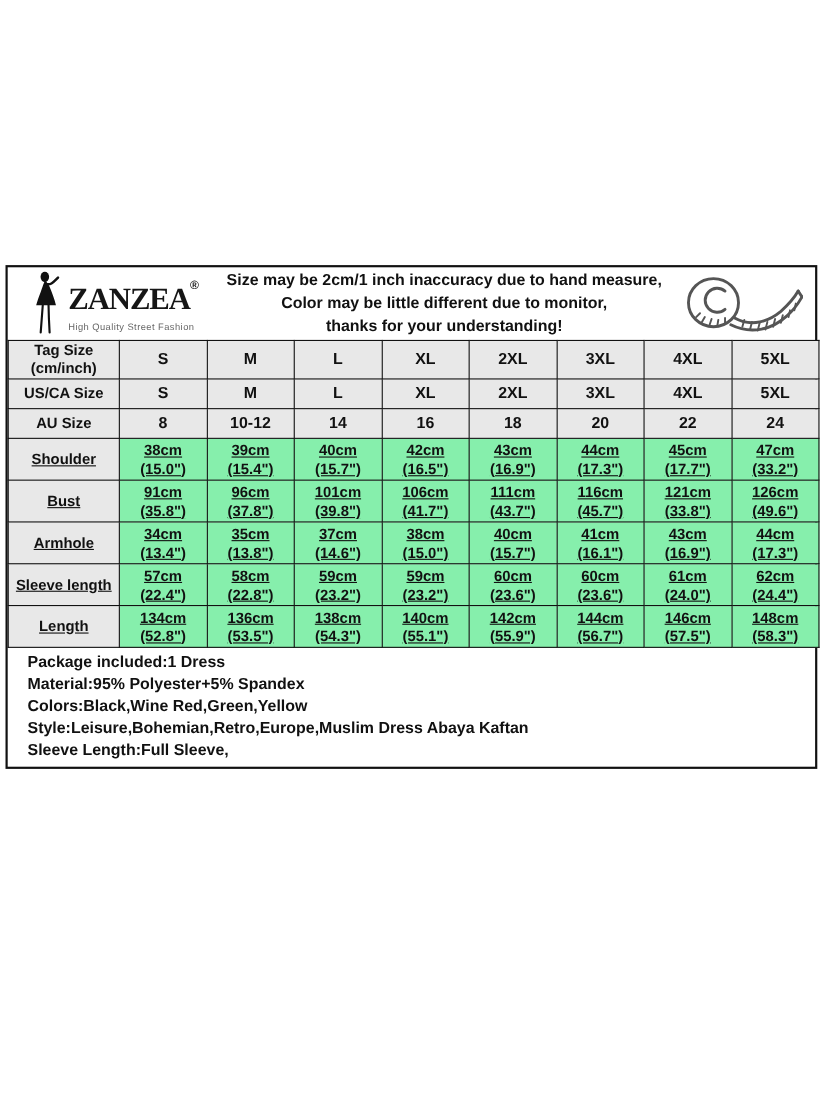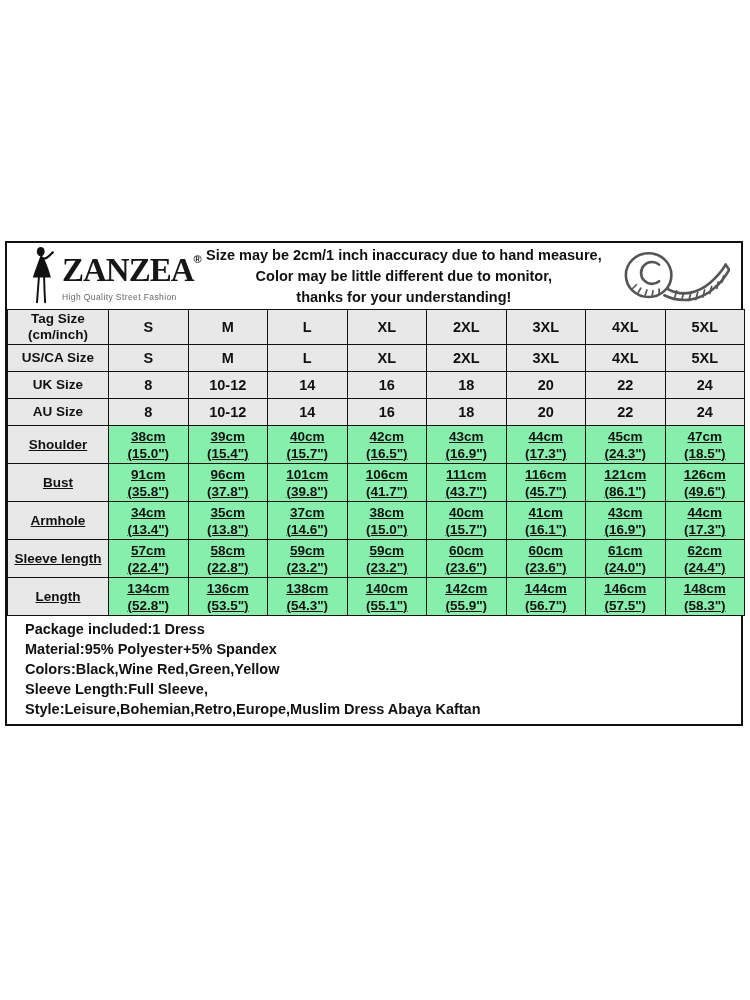--- a/index.html
+++ b/index.html
@@ -12,21 +12,21 @@
     position:absolute;left:5px;top:241px;width:738px;
     border:2px solid #111;background:#fff;box-sizing:border-box;
   }
   
   .header-row{display:flex;align-items:center;height:66px;overflow:hidden;}
   .logo{display:flex;align-items:center;gap:3px;padding-left:20px;width:175px;flex:0 0 auto;}
   .logo svg{flex:0 0 auto;}
   .logo-text{display:flex;flex-direction:column;line-height:1;margin-top:4px;}
   .brand-line{white-space:nowrap;}
   .brand{
-    font-family:"Liberation Serif",serif;font-weight:bold;font-size:33px;
+    font-family:"Liberation Serif",serif;font-weight:bold;font-size:28px;
     letter-spacing:-1px;color:#161616;
   }
   .reg{font-size:11px;font-weight:bold;vertical-align:18px;color:#161616;}
   .tagline{font-size:8.5px;color:#666;letter-spacing:.4px;margin-top:6px;white-space:nowrap;}
   .disclaimer{
     flex:1 1 auto;text-align:center;font-weight:bold;font-size:14.5px;
     line-height:21px;padding:0 4px;white-space:nowrap;
   }
   .tape-wrap{flex:0 0 auto;width:140px;display:flex;justify-content:flex-end;padding-right:16px;box-sizing:border-box;}
   
@@ -130,31 +130,20 @@
         <td class="hdr shade">S</td>
         <td class="hdr shade">M</td>
         <td class="hdr shade">L</td>
         <td class="hdr shade">XL</td>
         <td class="hdr shade">2XL</td>
         <td class="hdr shade">3XL</td>
         <td class="hdr shade">4XL</td>
         <td class="hdr shade">5XL</td>
       </tr>
       <tr class="h-s">
-        <td class="lbl shade">UK Size</td>
-        <td class="hdr shade">8</td>
-        <td class="hdr shade">10-12</td>
-        <td class="hdr shade">14</td>
-        <td class="hdr shade">16</td>
-        <td class="hdr shade">18</td>
-        <td class="hdr shade">20</td>
-        <td class="hdr shade">22</td>
-        <td class="hdr shade">24</td>
-      </tr>
-      <tr class="h-s">
         <td class="lbl shade">AU Size</td>
         <td class="hdr shade">8</td>
         <td class="hdr shade">10-12</td>
         <td class="hdr shade">14</td>
         <td class="hdr shade">16</td>
         <td class="hdr shade">18</td>
         <td class="hdr shade">20</td>
         <td class="hdr shade">22</td>
         <td class="hdr shade">24</td>
       </tr>
@@ -166,40 +155,40 @@
 (15.4")</td>
         <td class="val">40cm
 (15.7")</td>
         <td class="val">42cm
 (16.5")</td>
         <td class="val">43cm
 (16.9")</td>
         <td class="val">44cm
 (17.3")</td>
         <td class="val">45cm
-(24.3")</td>
+(17.7")</td>
         <td class="val">47cm
-(18.5")</td>
+(33.2")</td>
       </tr>
       <tr class="h-d">
         <td class="lbl shade">Bust</td>
         <td class="val">91cm
 (35.8")</td>
         <td class="val">96cm
 (37.8")</td>
         <td class="val">101cm
 (39.8")</td>
         <td class="val">106cm
 (41.7")</td>
         <td class="val">111cm
 (43.7")</td>
         <td class="val">116cm
 (45.7")</td>
         <td class="val">121cm
-(86.1")</td>
+(33.8")</td>
         <td class="val">126cm
 (49.6")</td>
       </tr>
       <tr class="h-d">
         <td class="lbl shade">Armhole</td>
         <td class="val">34cm
 (13.4")</td>
         <td class="val">35cm
 (13.8")</td>
         <td class="val">37cm
@@ -253,17 +242,17 @@
         <td class="val">148cm
 (58.3")</td>
       </tr>
     </tbody>
   </table>
 
   <div class="footer">
     <div>Package included:1 Dress</div>
     <div>Material:95% Polyester+5% Spandex</div>
     <div>Colors:Black,Wine Red,Green,Yellow</div>
+    <div>Style:Leisure,Bohemian,Retro,Europe,Muslim Dress Abaya Kaftan</div>
     <div>Sleeve Length:Full Sleeve,</div>
-    <div>Style:Leisure,Bohemian,Retro,Europe,Muslim Dress Abaya Kaftan</div>
   </div>
 
 </div>
 
 </body></html>

